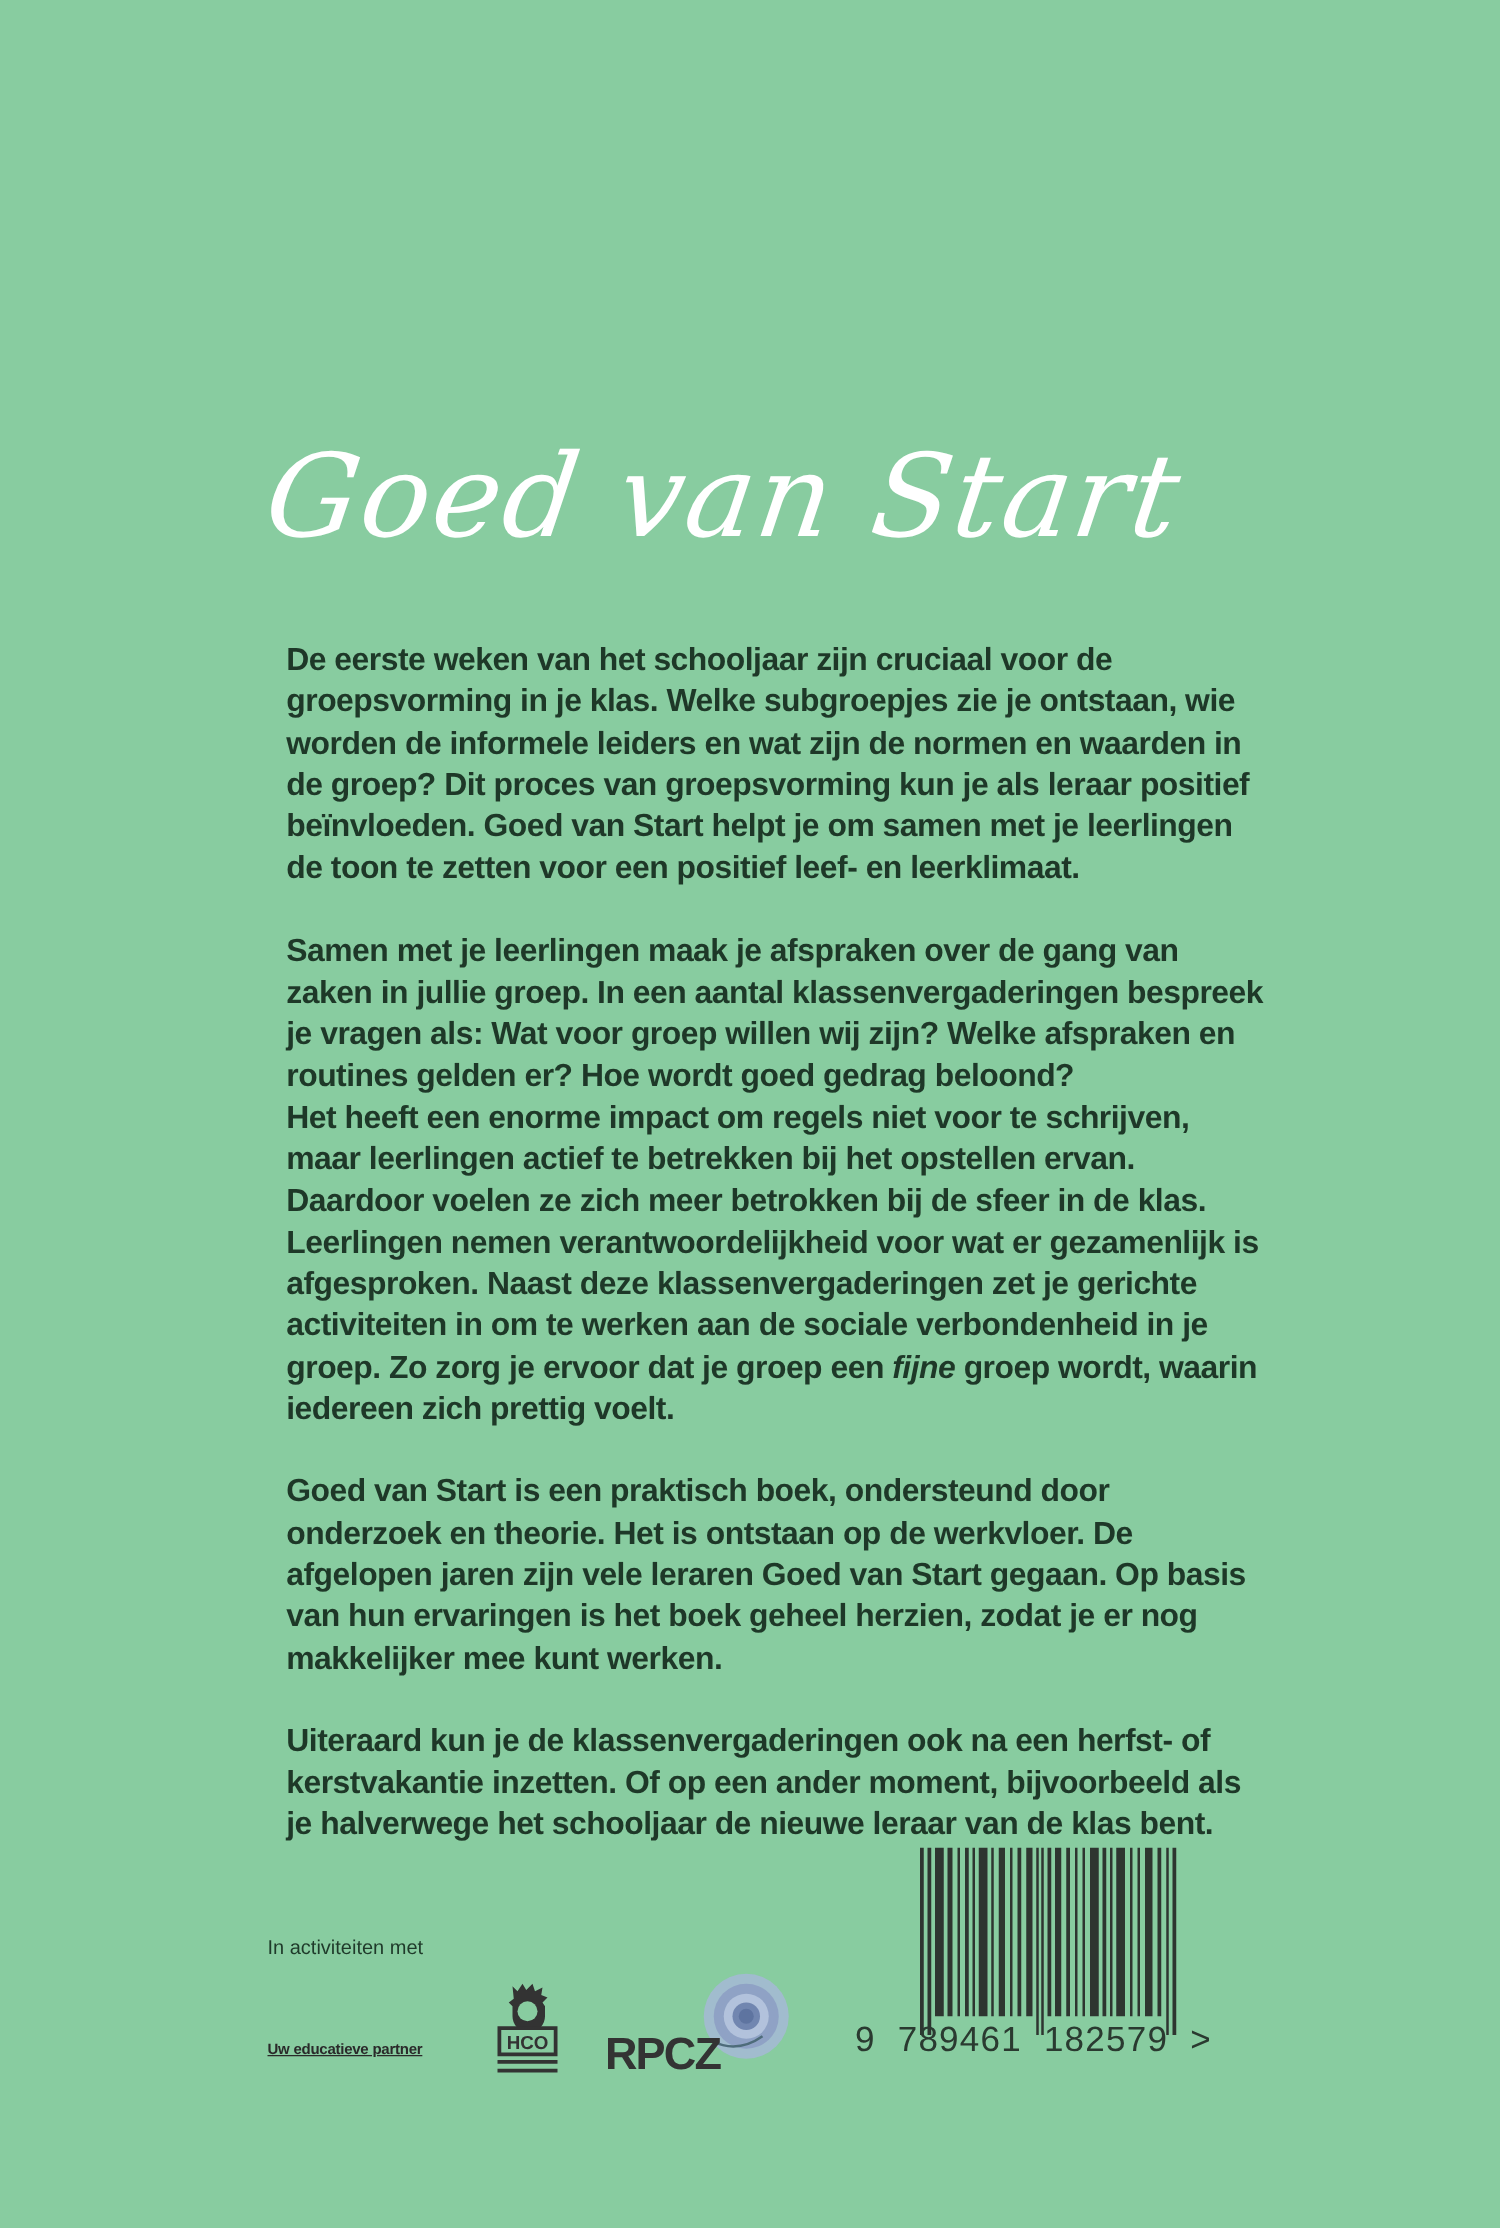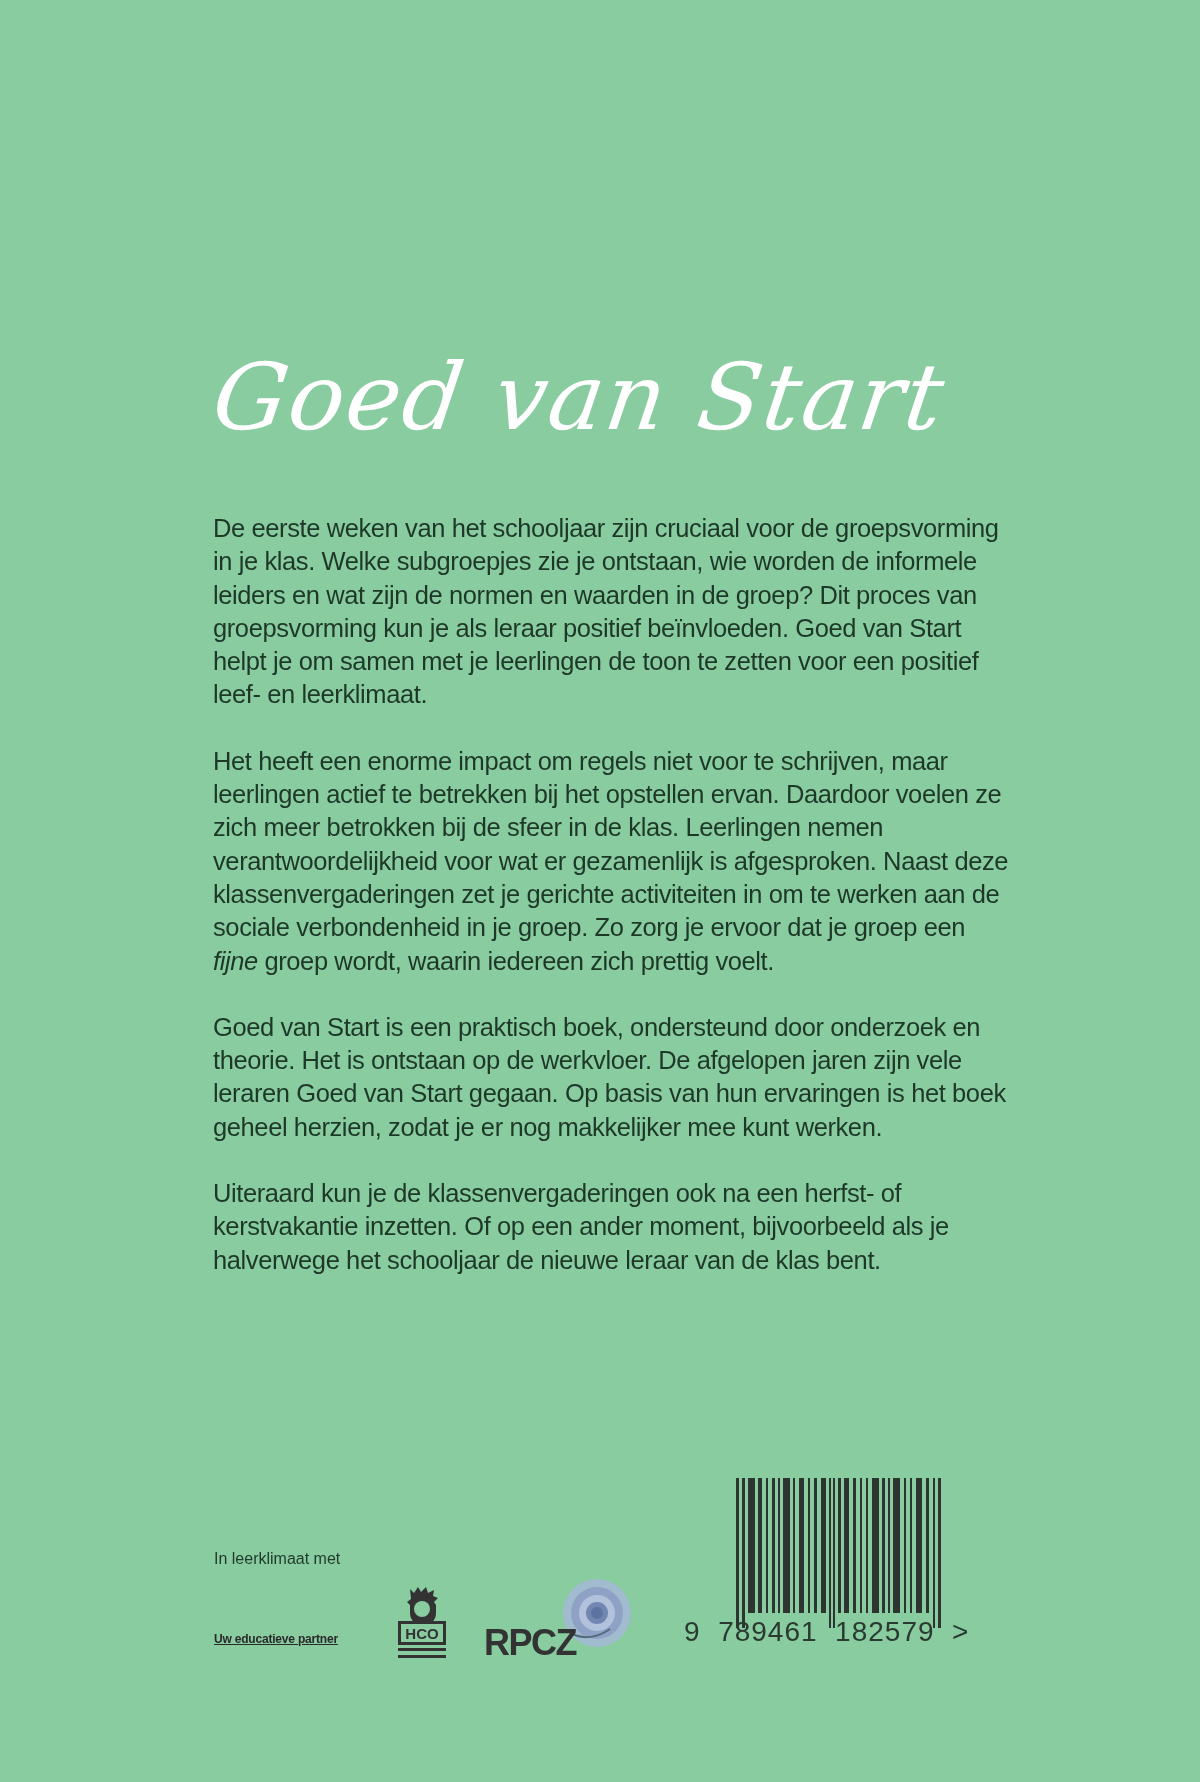--- a/index.html
+++ b/index.html
@@ -25,21 +25,21 @@
   }
   .body-text {
     position: absolute;
     left: 213px; top: 512px;
     width: 800px;
     font-size: 25.5px;
     line-height: 33.3px;
     color: #1e3828;
     letter-spacing: -0.4px;
   }
-  .body-text p { margin: 0 0 33px 0; white-space: pre-line; }
+  .body-text p { margin: 0 0 33px 16px; white-space: pre-line; font-weight: bold; }
   .body-text p.tight { margin-bottom: 0; }
   .body-text em { font-style: italic; }
   .partner-label {
     position: absolute; left: 214px; top: 1550px;
     font-size: 16px; color: #1f3a2a;
   }
   .hco-tagline {
     position: absolute; left: 214px; top: 1632px;
     font-size: 12px; font-weight: bold; color: #2a2a2a;
     letter-spacing: -0.2px;
@@ -62,26 +62,27 @@
     text-align: right;
   }
 </style>
 </head>
 <body>
 
 <div class="title">Goed van Start</div>
 
 <div class="body-text">
   <p>De eerste weken van het schooljaar zijn cruciaal voor de groepsvorming in je klas. Welke subgroepjes  zie je ontstaan, wie worden de informele leiders en wat zijn de normen en waarden in de groep? Dit proces van groepsvorming kun je als leraar positief beïnvloeden. Goed van Start helpt je om samen met je leerlingen de toon te zetten voor een positief leef- en leerklimaat.</p>
+  <p class="tight">Samen met je leerlingen maak je afspraken over de gang van zaken in jullie groep. In een aantal klassenvergaderingen bespreek je vragen als: Wat voor groep willen wij zijn? Welke  afspraken en routines gelden er? Hoe wordt goed gedrag beloond?</p>
   <p><span>Het heeft een enorme impact om regels niet voor te schrijven, maar leerlingen  actief te betrekken bij het opstellen ervan. Daardoor voelen ze zich meer betrokken bij de sfeer in de klas. Leerlingen nemen verantwoordelijkheid voor wat er gezamenlijk is afgesproken. Naast deze klassenvergaderingen zet je  gerichte activiteiten in om te werken aan de sociale verbondenheid in je groep. Zo zorg je ervoor dat je groep een </span><em>fijne</em><span> groep wordt, waarin iedereen zich prettig voelt.</span></p>
   <p>Goed van Start is een praktisch boek, ondersteund door onderzoek en theorie. Het is ontstaan op de werkvloer. De afgelopen jaren zijn vele leraren Goed van Start gegaan. Op basis van hun ervaringen is het boek geheel herzien, zodat je er nog makkelijker mee kunt werken.</p>
   <p>Uiteraard kun je de klassenvergaderingen ook na een herfst- of kerstvakantie inzetten. Of op een ander moment, bijvoorbeeld als je halverwege het schooljaar de nieuwe leraar van de klas bent.</p>
 </div>
 
-<div class="partner-label">In leerklimaat met</div>
+<div class="partner-label">In activiteiten met</div>
 <div class="hco-tagline">Uw educatieve partner</div>
 
 <svg class="hco-logo" viewBox="0 0 60 75">
   <path d="M18 4 l4 4 l4 -6 l3 5 l5 -5 l2 6 l6 -3 l-1 6 l5 2 l-4 4 l2 3 v8 a12 12 0 0 1 -26 0 v-8 l-3 -3 l4 -3 z" fill="#333"></path>
   <circle cx="30" cy="24" r="8" fill="#88cca0"></circle>
   <rect x="6" y="36" width="48" height="24" fill="#333"></rect>
   <rect x="9" y="39" width="42" height="18" fill="#88cca0"></rect>
   <text x="30" y="54" text-anchor="middle" font-family="Liberation Sans, sans-serif" font-weight="bold" font-size="15" fill="#333">HCO</text>
   <rect x="6" y="63" width="48" height="3" fill="#333"></rect>
   <rect x="6" y="70" width="48" height="3" fill="#333"></rect>

